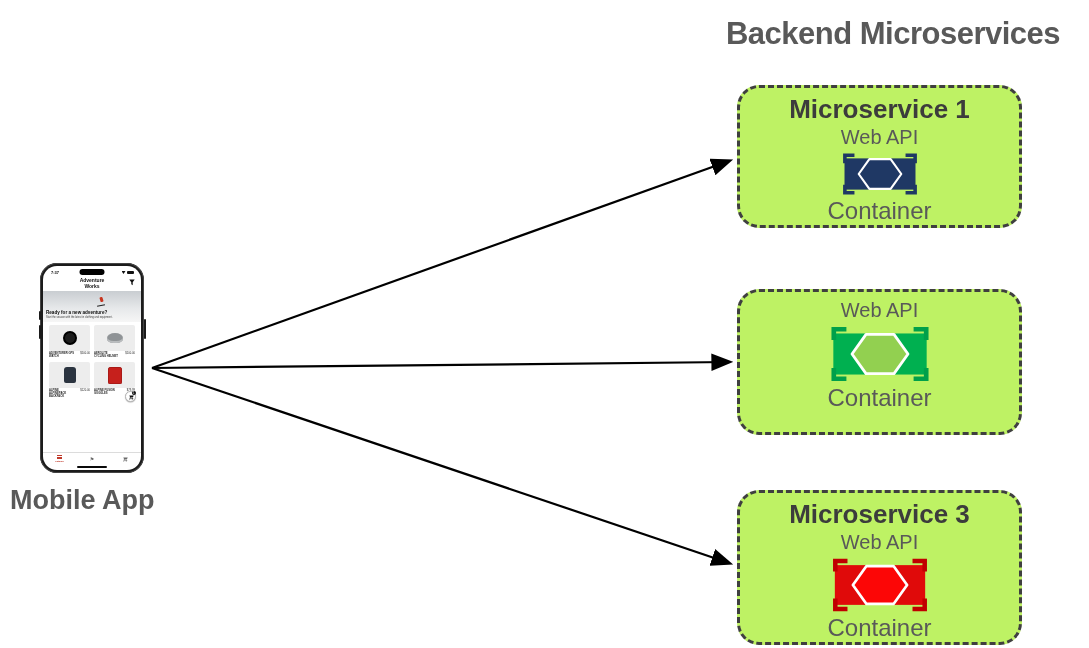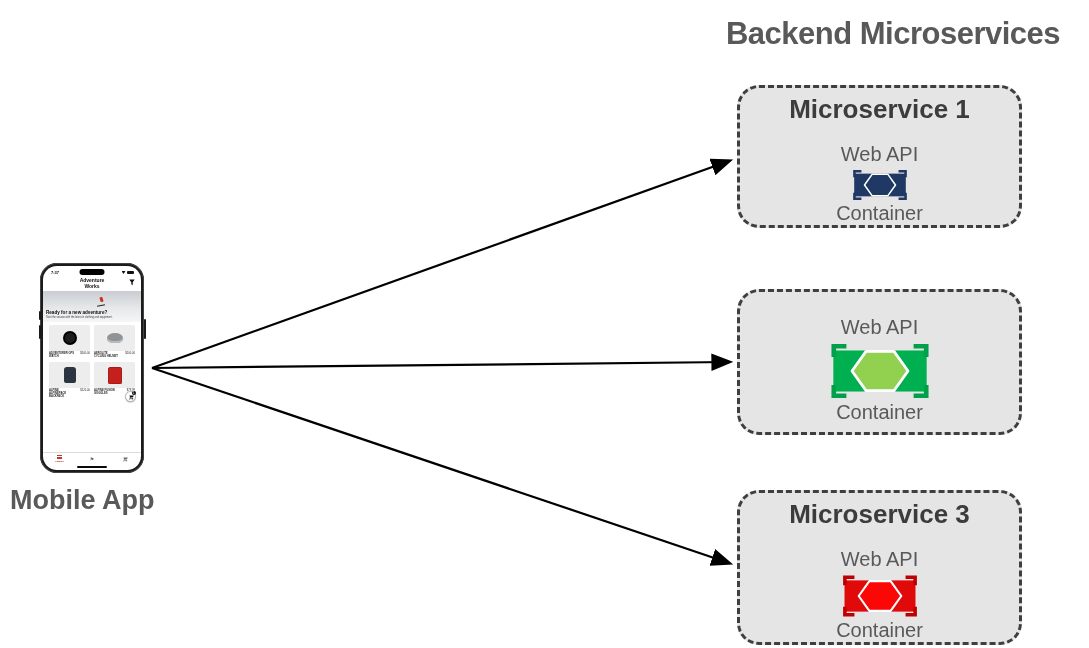--- a/index.html
+++ b/index.html
@@ -5,27 +5,27 @@
   * { margin:0; padding:0; box-sizing:border-box; }
   body { font-family:"Liberation Sans", sans-serif; background:#ffffff; }
   .canvas { position:relative; width:1089px; height:648px; background:#fff; overflow:hidden; }
 
   .arrows { position:absolute; left:0; top:0; width:1089px; height:648px; pointer-events:none; }
 
   .backend-title { position:absolute; left:697px; top:16px; width:392px; text-align:center;
     font-size:31px; font-weight:bold; color:#595959; letter-spacing:-0.5px; }
 
   .service-box { position:absolute; left:737px; width:285px; border:3px dashed #3f3f3f;
-    border-radius:22px; display:flex; flex-direction:column; align-items:center; padding-top:6px; background:#e5e5e5; }
+    border-radius:22px; display:flex; flex-direction:column; align-items:center; padding-top:6px; background:#bef264; }
   .svc1 { top:85px;  height:143px; }
   .svc2 { top:289px; height:146px; }
   .svc3 { top:490px; height:155px; }
   .svc-title { font-size:26px; font-weight:bold; color:#3c3c3c; }
-  .svc-sub   { font-size:20px; color:#595959; margin-top:18px; }
-  .svc-containerlbl { font-size:20px; color:#595959; margin-top:1px; }
+  .svc-sub   { font-size:20px; color:#595959; margin-top:1px; }
+  .svc-containerlbl { font-size:24px; color:#595959; margin-top:1px; }
   .container-icon { width:112px; height:58px; margin-top:3px; }
 
   .mobile-label { position:absolute; left:10px; top:485px; width:172px; text-align:left;
     font-size:27px; font-weight:bold; color:#595959; }
 
   
   .phone { position:absolute; left:40px; top:263px; width:104px; height:210px;
     background:#1b1b1b; border-radius:17px; padding:3px; box-shadow:0 0 0 1px #444 inset; }
   .side-btn { position:absolute; background:#1b1b1b; border-radius:1px; }
   .sb-l1 { left:-1.5px; top:48px;  width:2px; height:9px; }

